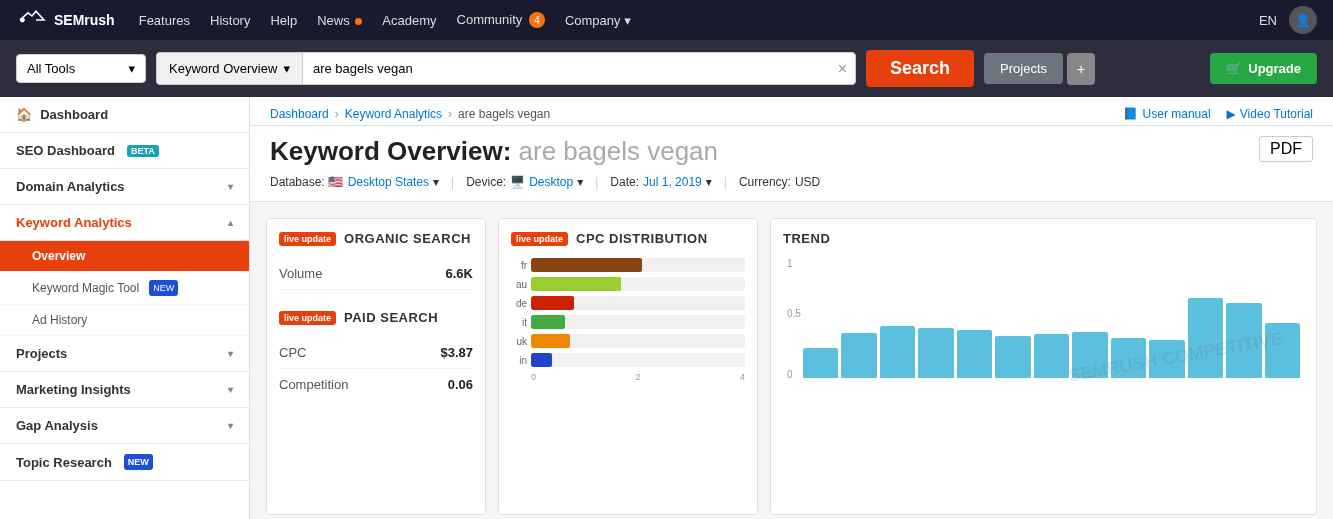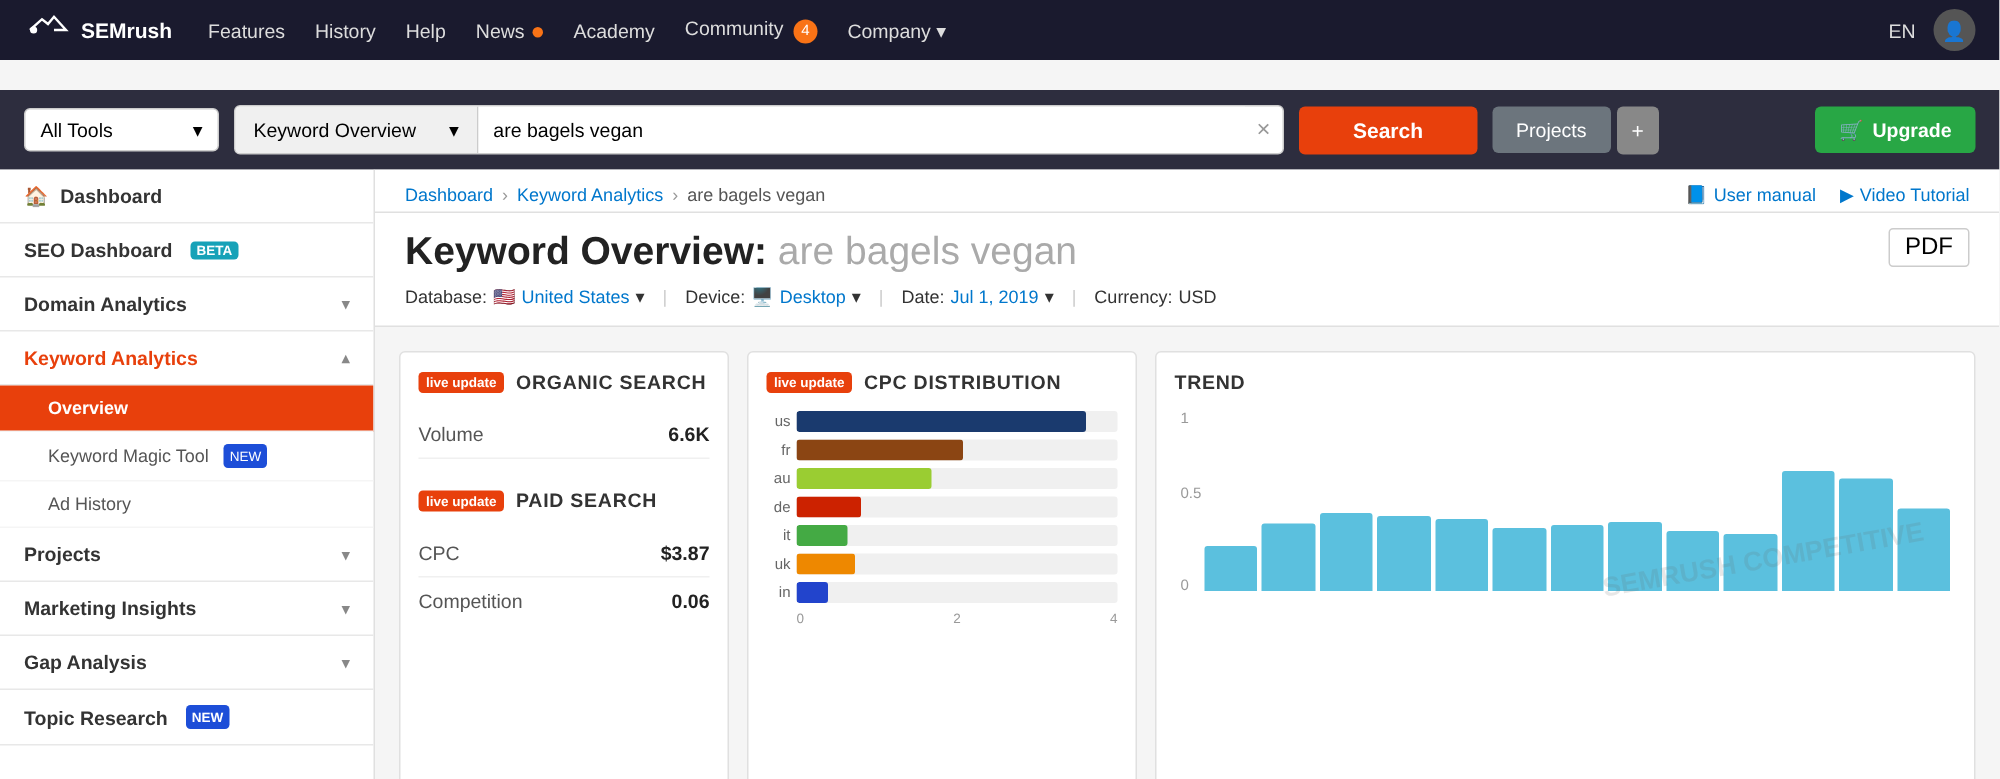--- a/index.html
+++ b/index.html
@@ -72,21 +72,20 @@
       cursor: pointer;
     }
 
     
     .search-bar-row {
       background: #2d2d3e;
       padding: 10px 16px;
       display: flex;
       align-items: center;
       gap: 10px;
-      margin-top: 20px;
     }
     .all-tools-btn {
       background: #fff;
       border: 1px solid #ccc;
       border-radius: 4px;
       padding: 6px 10px;
       display: flex;
       align-items: center;
       gap: 6px;
       cursor: pointer;
@@ -105,21 +104,21 @@
       border: 1px solid #ccc;
     }
     .search-type-btn {
       background: #f0f0f0;
       border: none;
       border-right: 1px solid #ccc;
       padding: 8px 12px;
       cursor: pointer;
       display: flex;
       align-items: center;
-      gap: 22px;
+      gap: 6px;
       font-size: 13px;
       white-space: nowrap;
       text-align: right;
     }
     .search-input {
       border: none;
       outline: none;
       flex: 1;
       padding: 8px 10px;
       font-size: 13px;
@@ -129,22 +128,22 @@
       border: none;
       cursor: pointer;
       color: #999;
       padding: 0 8px;
       font-size: 16px;
     }
     .search-btn {
       background: #e8400c;
       color: #fff;
       border: none;
-      padding: 8px 36px;
-      font-size: 14px;
+      padding: 8px 24px;
+      font-size: 18px;
       font-weight: bold;
       cursor: pointer;
       border-radius: 4px;
       white-space: nowrap;
     }
     .projects-btn {
       background: #6c757d;
       color: #fff;
       border: none;
       padding: 8px 16px;
@@ -565,21 +564,21 @@
       <div style="display:flex;justify-content:space-between;align-items:flex-start;">
         <h1 class="page-title">
           <span>Keyword Overview: </span><span class="page-title-keyword">are bagels vegan</span>
         </h1>
         <button class="pdf-btn">PDF</button>
       </div>
       <div class="filter-row">
         <span class="filter-item">
           <span>Database:</span>
           <span>🇺🇸</span>
-          <a>United States</a>
+          <a>Desktop States</a>
           <span>▾</span>
         </span>
         <span class="filter-sep">|</span>
         <span class="filter-item">
           <span>Device:</span>
           <span>🖥️</span>
           <a>Desktop</a>
           <span>▾</span>
         </span>
         <span class="filter-sep">|</span>
@@ -622,26 +621,20 @@
           </div>
         </div>
       </div>
 
       <div class="panel" style="max-width:260px;">
         <div class="panel-title-row">
           <span class="live-badge">live update</span>
           <span class="panel-title">CPC DISTRIBUTION</span>
         </div>
         <div class="cpc-chart" id="cpc-chart-container">
-        <div class="cpc-row">
-      <span class="cpc-label">us</span>
-      <div class="cpc-bar-wrap">
-        <div class="cpc-bar" style="width:90%;background:#1a3a6e;"></div>
-      </div>
-    </div>
             <div class="cpc-row">
       <span class="cpc-label">fr</span>
       <div class="cpc-bar-wrap">
         <div class="cpc-bar" style="width:52%;background:#8b4513;"></div>
       </div>
     </div>
             <div class="cpc-row">
       <span class="cpc-label">au</span>
       <div class="cpc-bar-wrap">
         <div class="cpc-bar" style="width:42%;background:#9acd32;"></div>

